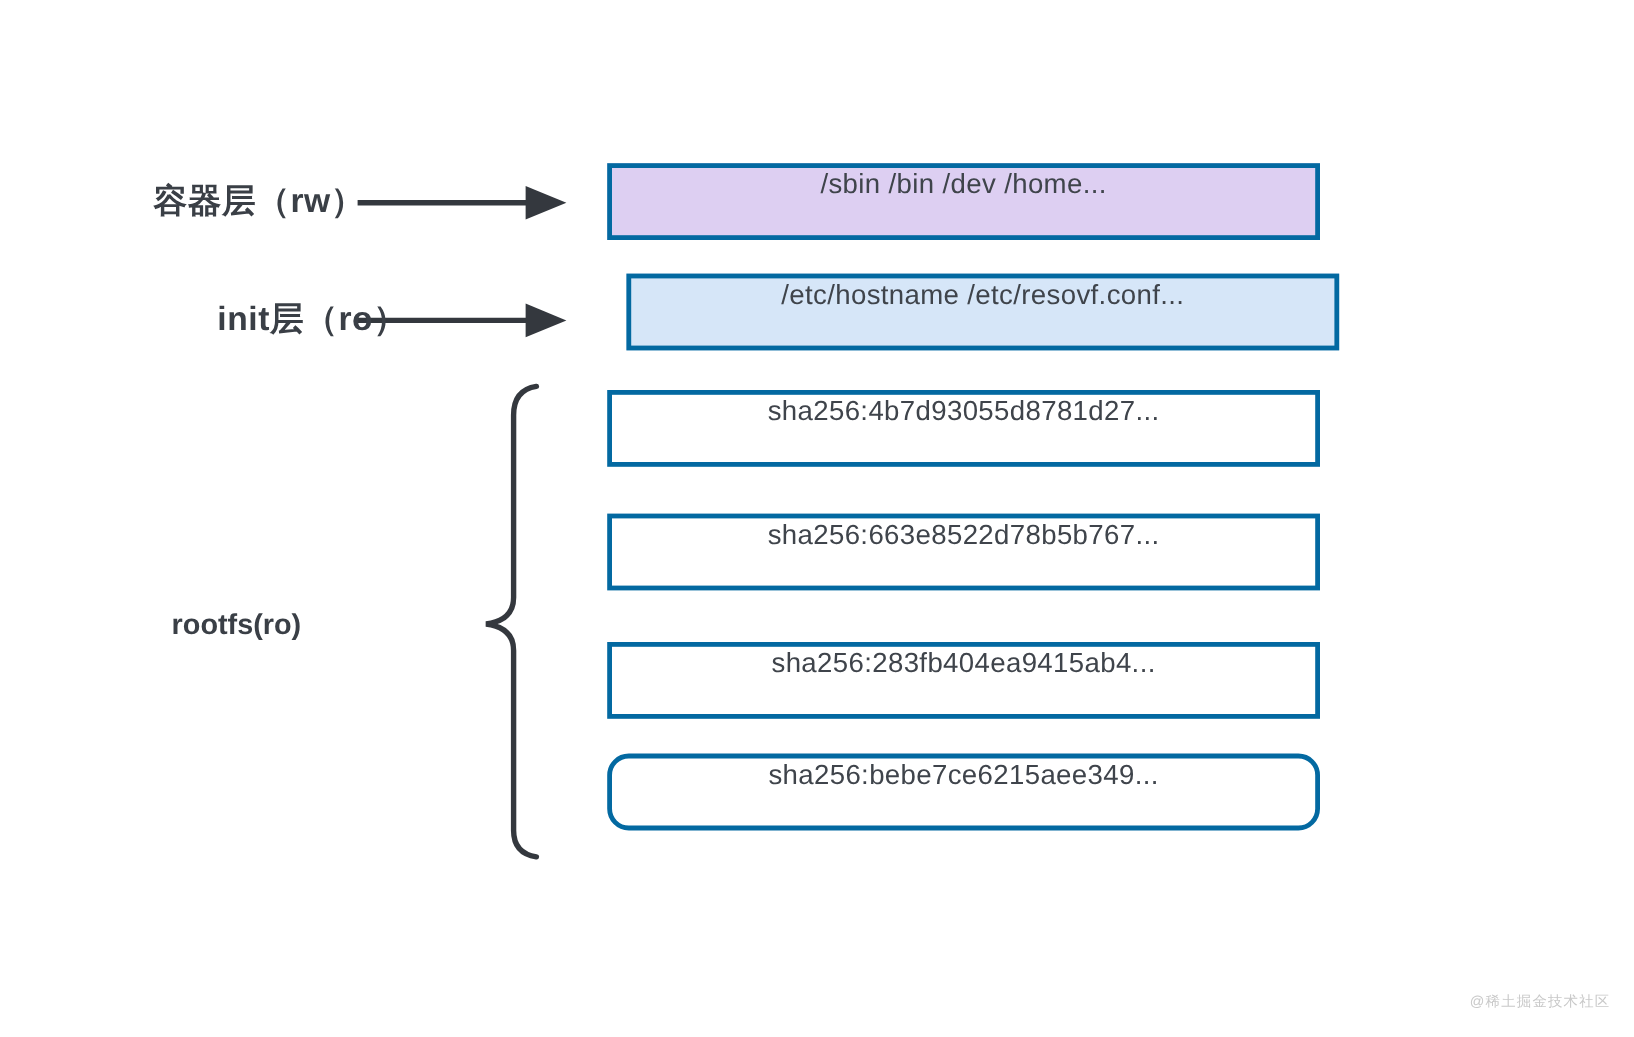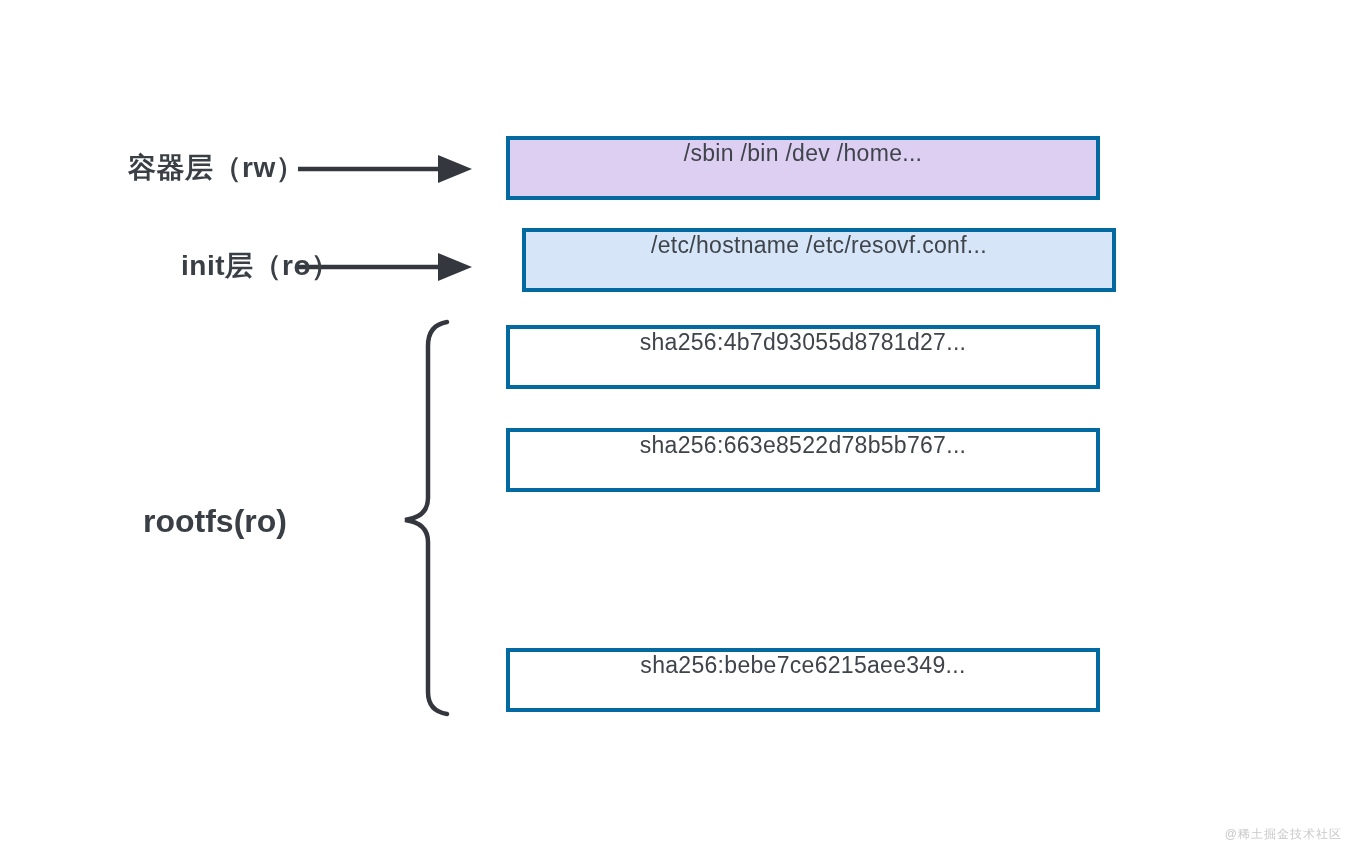--- a/index.html
+++ b/index.html
@@ -47,24 +47,24 @@
     letter-spacing: 0.3px;
     white-space: nowrap;
   }
   .fill-container { background: #ddcff2; }
   .fill-init { background: #d6e6f8; margin-left: 16px; }
   .pos-container { top: 136px; }
   .pos-init { top: 228px; }
   .pos-sha1 { top: 325px; }
   .pos-sha2 { top: 428px; }
   .pos-sha3 { top: 535px; }
-  .pos-sha4 { top: 648px; }
+  .pos-sha4 { top: 628px; border-radius: 18px; }
   .label-container-layer { left: 128px; top: 152px; }
   .label-init-layer { left: 137px; top: 250px; margin-left: 44px; }
-  .label-rootfs { left: 143px; top: 505px; font-size: 32px; letter-spacing: 0px; }
+  .label-rootfs { left: 143px; top: 505px; font-size: 24px; letter-spacing: 0px; }
   .watermark {
     position: absolute;
     right: 20px;
     bottom: 21px;
     font-size: 12px;
     color: #c9c9c9;
     letter-spacing: 1px;
     white-space: nowrap;
   }
 </style>
@@ -106,20 +106,23 @@
   </div>
 
   <div class="layer-box pos-sha1">
     <span class="box-text">sha256:4b7d93055d8781d27...</span>
   </div>
 
   <div class="layer-box pos-sha2">
     <span class="box-text">sha256:663e8522d78b5b767...</span>
   </div>
 
+  <div class="layer-box pos-sha3">
+    <span class="box-text">sha256:283fb404ea9415ab4...</span>
+  </div>
 
   <div class="layer-box pos-sha4">
     <span class="box-text">sha256:bebe7ce6215aee349...</span>
   </div>
 
   <div class="watermark">@稀土掘金技术社区</div>
 
 </div>
 
 </body></html>

